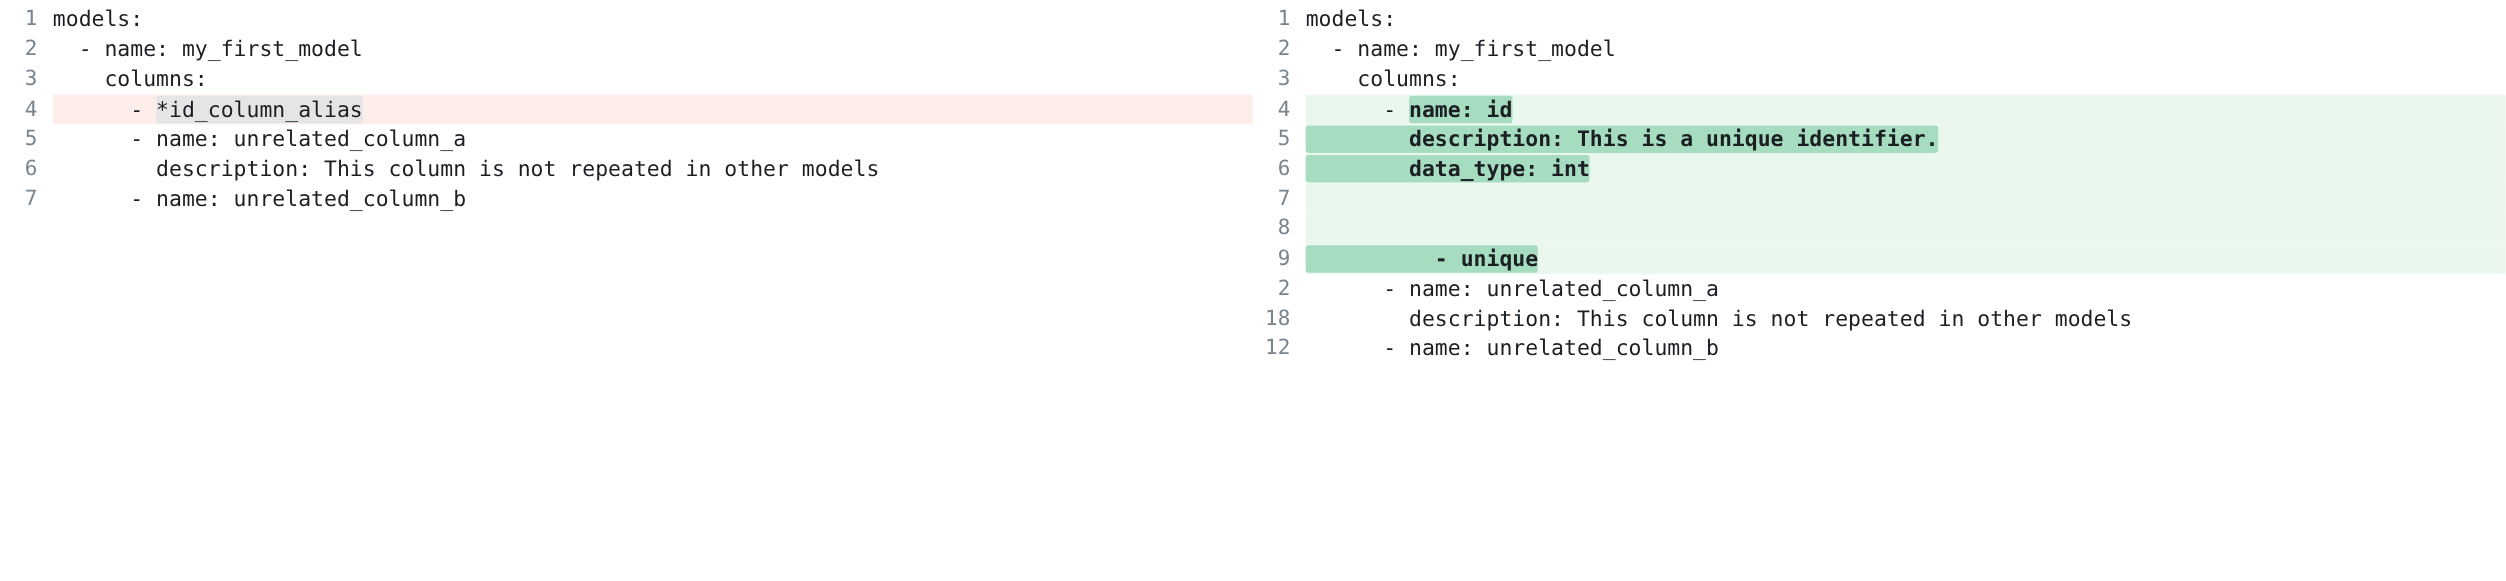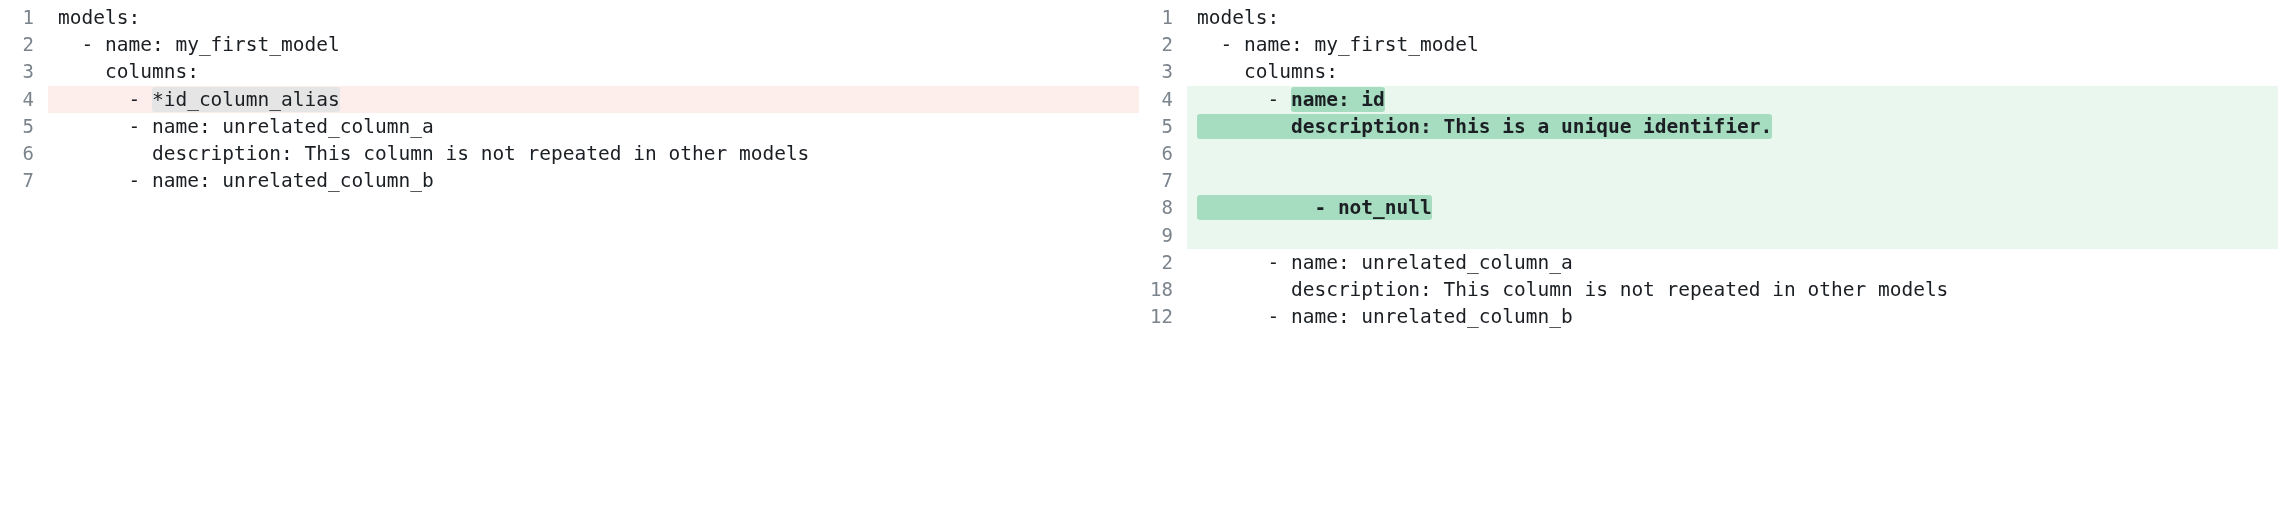--- a/index.html
+++ b/index.html
@@ -26,21 +26,21 @@
     min-width:34px;
     text-align:right;
     color:#7b848c;
     font-size:19px;
     line-height:27.2px;
     font-family:"DejaVu Sans Mono","Liberation Mono",monospace;
     user-select:none;
   }
   .pane-right .ln{width:34px;}
   .txt{
-    margin-left:24px;
+    margin-left:14px;
     font-size:19.5px;
     line-height:27.2px;
     color:#1b1f23;
     white-space:pre;
     font-family:"DejaVu Sans Mono","Liberation Mono",monospace;
   }
   .txt .hl-del{background:#e5e5e5;border-radius:3px;padding:1px 0;}
   .txt .hl-add{background:#a6ddc0;border-radius:3px;padding:1px 0;font-weight:bold;}
 
   
@@ -86,23 +86,23 @@
       </div>
   </div>
 
   <div class="pane pane-right">
     <div class="code" id="right-code">
         <div class="row"><div class="ln">1</div><div class="txt">models:</div></div>
         <div class="row"><div class="ln">2</div><div class="txt">  - name: my_first_model</div></div>
         <div class="row"><div class="ln">3</div><div class="txt">    columns:</div></div>
         <div class="row"><div class="band band-add"></div><div class="ln">4</div><div class="txt">      - <span class="hl-add">name: id</span></div></div>
         <div class="row"><div class="band band-add"></div><div class="ln">5</div><div class="txt"><span class="hl-add">        description: This is a unique identifier.</span></div></div>
-        <div class="row"><div class="band band-add"></div><div class="ln">6</div></div>
+        <div class="row"><div class="band band-add"></div><div class="ln">6</div><div class="txt"><span class="hl-add">        data_type: int</span></div></div>
         <div class="row"><div class="band band-add"></div><div class="ln">7</div></div>
-        <div class="row"><div class="band band-add"></div><div class="ln">8</div><div class="txt"><span class="hl-add">          - not_null</span></div></div>
-        <div class="row"><div class="band band-add"></div><div class="ln">9</div></div>
+        <div class="row"><div class="band band-add"></div><div class="ln">8</div></div>
+        <div class="row"><div class="band band-add"></div><div class="ln">9</div><div class="txt"><span class="hl-add">          - unique</span></div></div>
         <div class="row"><div class="ln">2</div><div class="txt">      - name: unrelated_column_a</div></div>
         <div class="row"><div class="ln">18</div><div class="txt">        description: This column is not repeated in other models</div></div>
         <div class="row"><div class="ln">12</div><div class="txt">      - name: unrelated_column_b</div></div>
       </div>
   </div>
 
 </div>
 
 </body></html>

